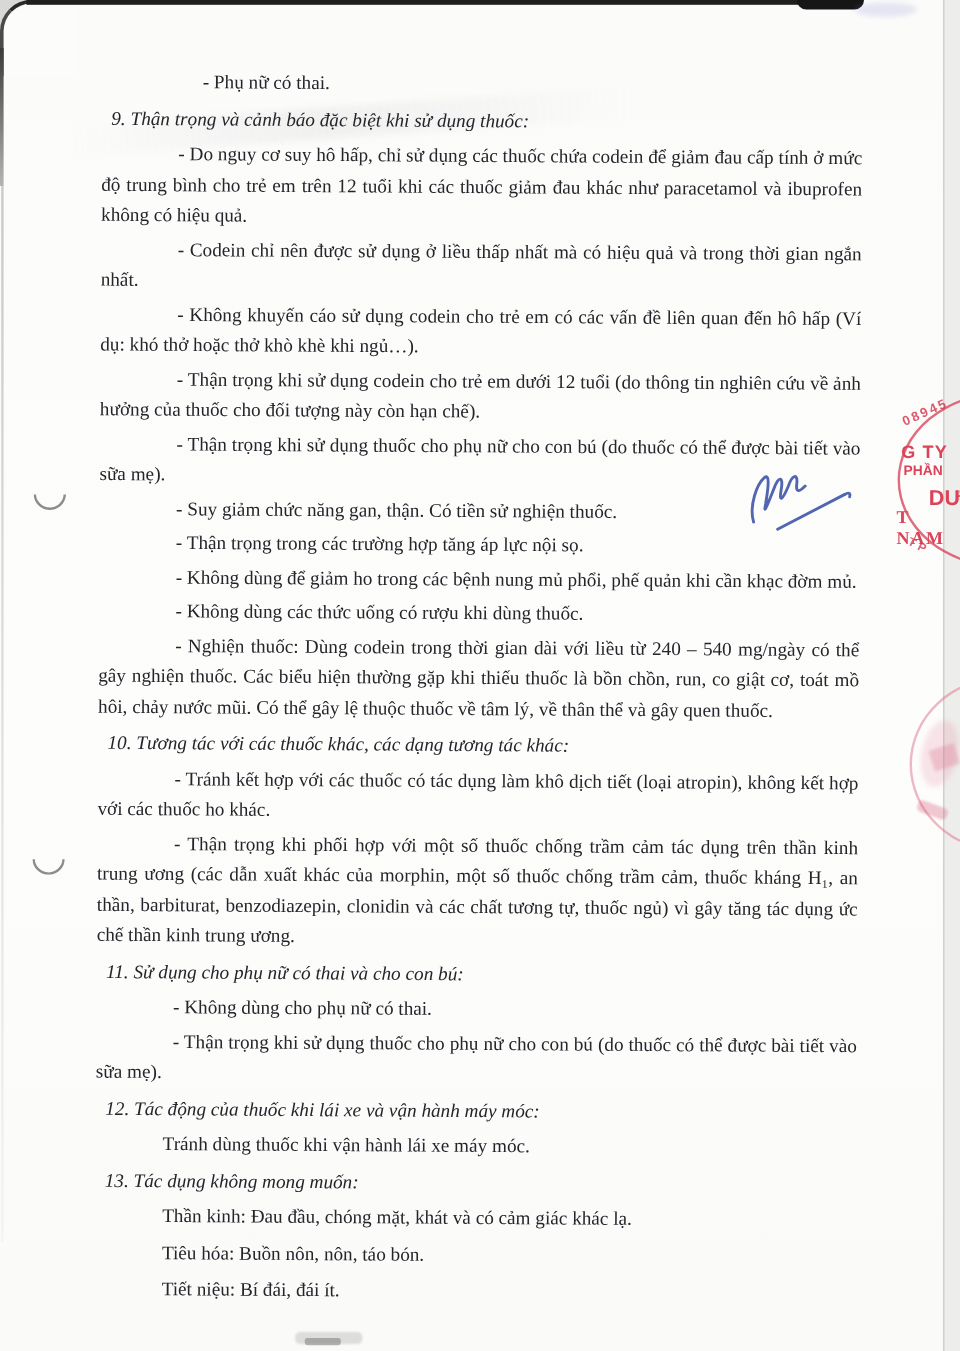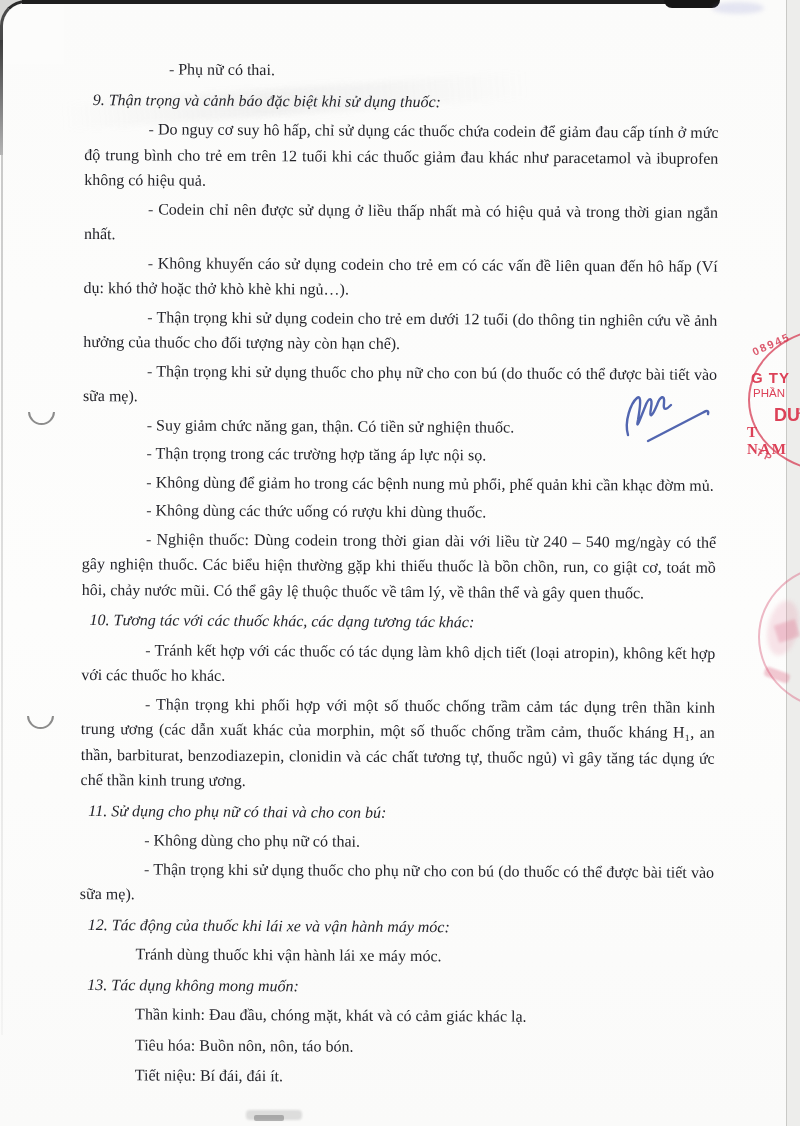--- a/index.html
+++ b/index.html
@@ -47,21 +47,21 @@
   
   .signature { position:absolute; left:612px; top:380px; width:110px; height:72px; }
   
   .stamp1 { position:absolute; right:0; top:322px; width:58px; height:154px; overflow:hidden;
             color:#dc4258; font-family:"Liberation Sans","DejaVu Sans",sans-serif; }
   .stamp1 .ring { position:absolute; left:6px; top:5px; width:172px; height:142px;
                   border:2.5px solid rgba(214,60,84,.75); border-radius:50%; }
   .stamp1 .arc-top { position:absolute; left:9px; top:16px; font-size:11px; font-weight:600;
                      letter-spacing:2px; transform:rotate(-24deg); color:rgba(214,60,84,.85); }
   .stamp1 .l1 { position:absolute; left:9px;  top:47px;  font-size:15px; font-weight:700; letter-spacing:1px; }
-  .stamp1 .l2 { position:absolute; left:11px; top:65px;  font-size:11.5px; font-weight:400; }
+  .stamp1 .l2 { position:absolute; left:11px; top:65px;  font-size:11.5px; font-weight:700; }
   .stamp1 .l3 { position:absolute; left:32px; top:83px;  font-size:18px; font-weight:700; }
   .stamp1 .l4 { position:absolute; left:5px;  top:102px; font-size:15px; font-weight:800; letter-spacing:1.5px;font-family:Liberation Serif, serif; }
   .stamp1 .arc-bot { position:absolute; left:14px; top:128px; font-size:10px; font-weight:600;
                      letter-spacing:3px; transform:rotate(26deg); color:rgba(214,60,84,.8); }
   .stamp2 { position:absolute; right:0; top:552px; width:52px; height:164px; overflow:hidden; }
   .stamp2 .ring { position:absolute; left:10px; top:12px; width:152px; height:142px;
                   border:2px solid rgba(222,115,142,.5); border-radius:50%; }
   .stamp2 .smear1 { position:absolute; left:20px; top:48px; width:30px; height:56px;
                     background:rgba(228,135,160,.22); border-radius:50%; filter:blur(2px); transform:rotate(12deg); }
   .stamp2 .smear2 { position:absolute; left:28px; top:70px; width:22px; height:18px;

